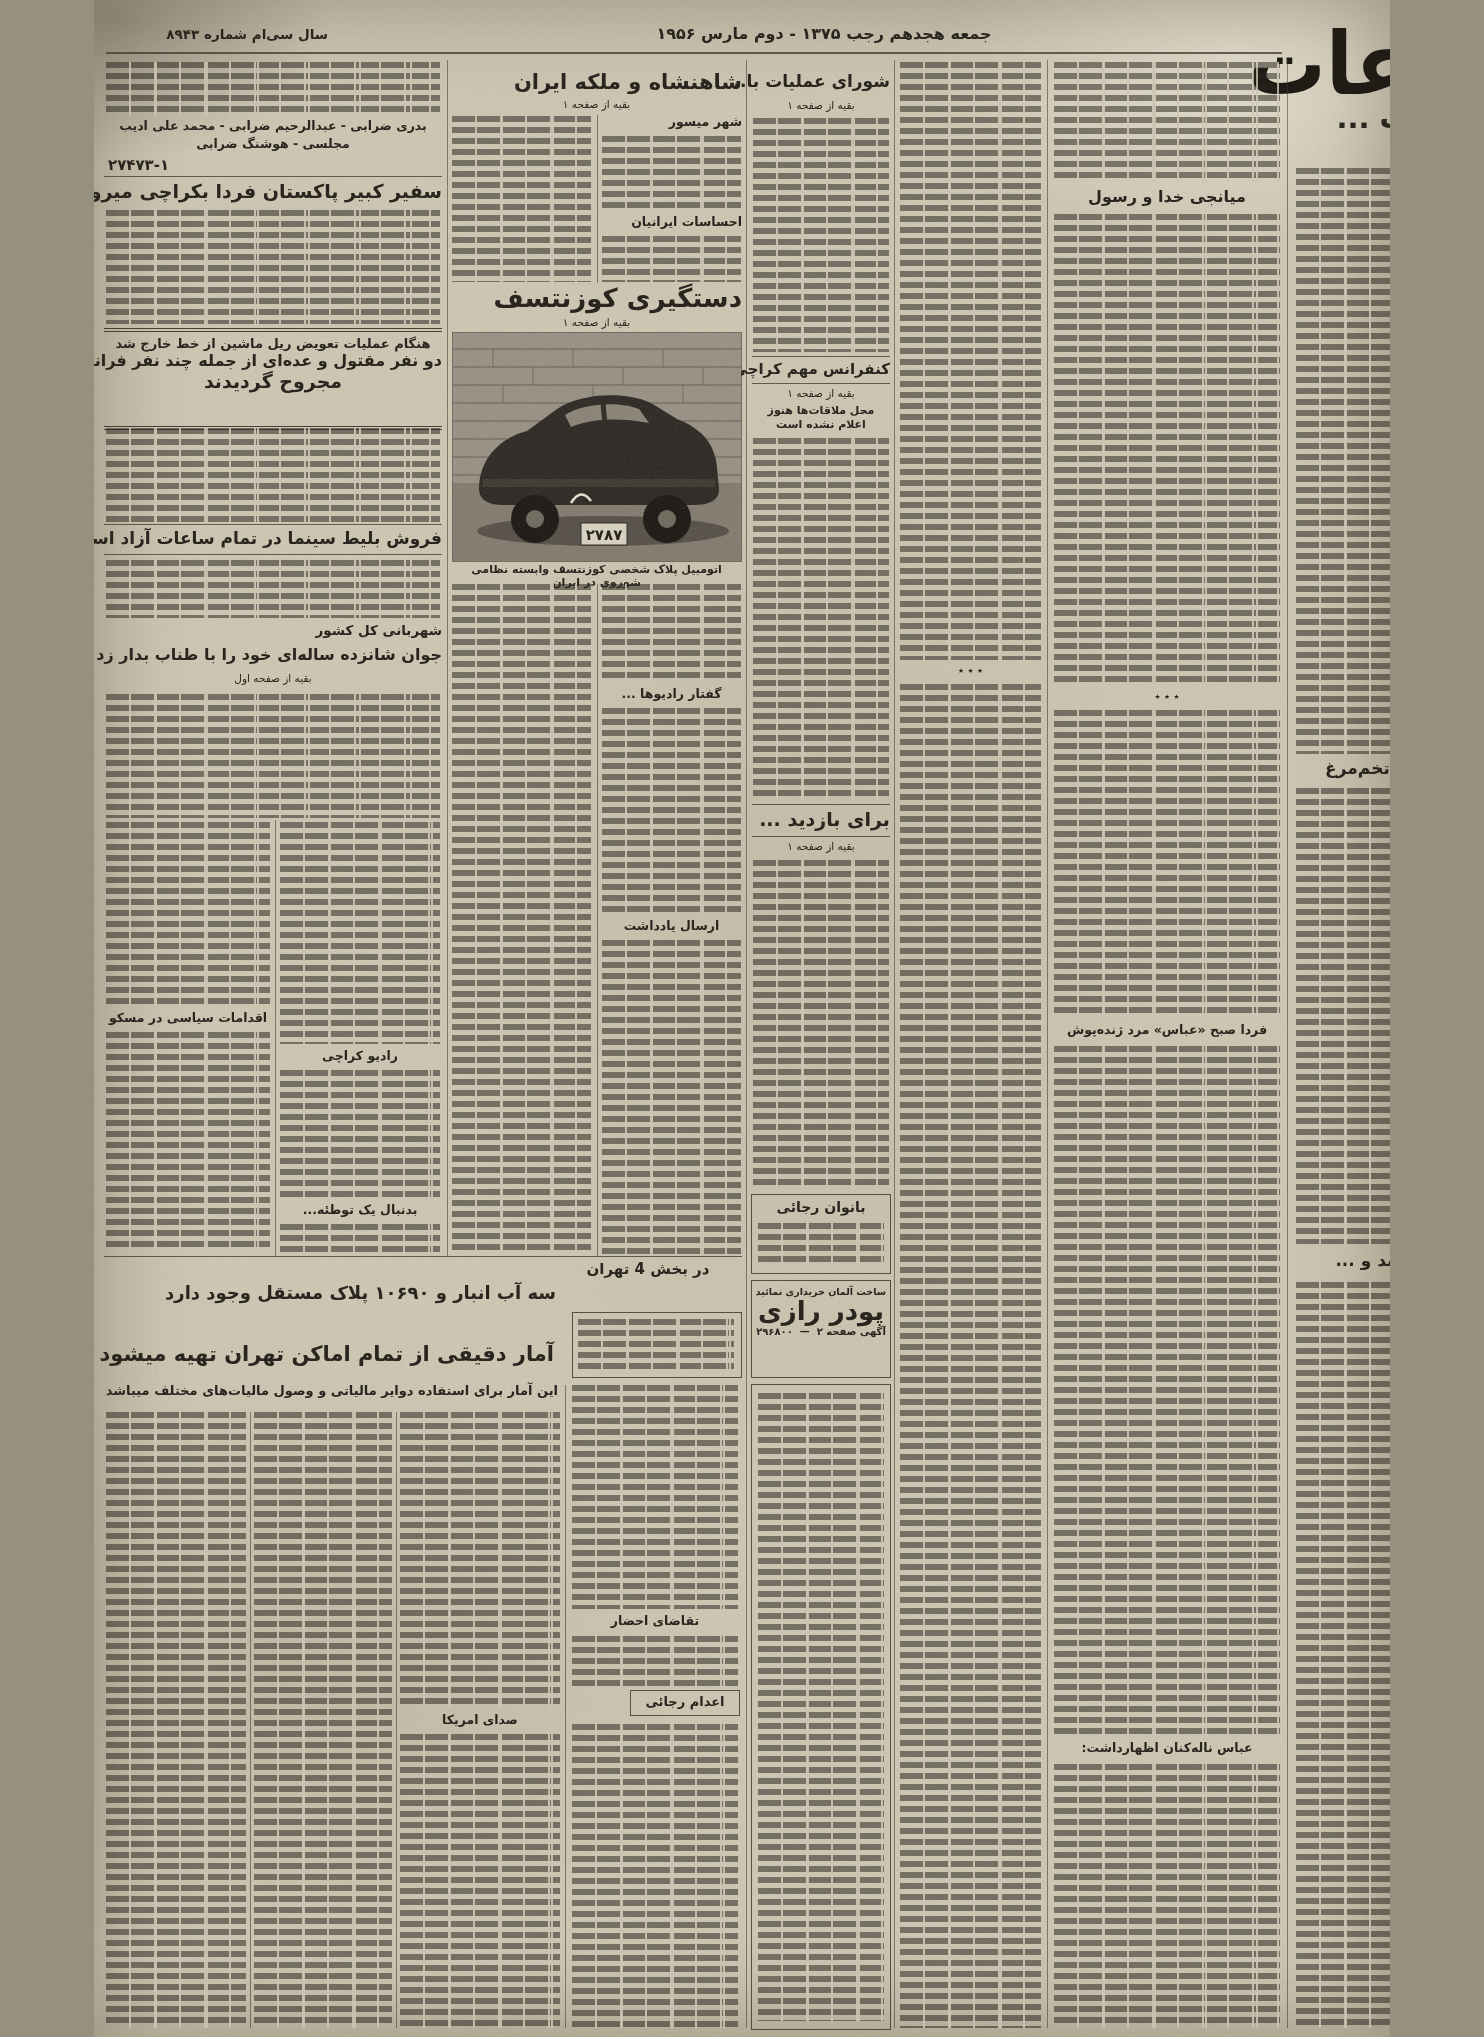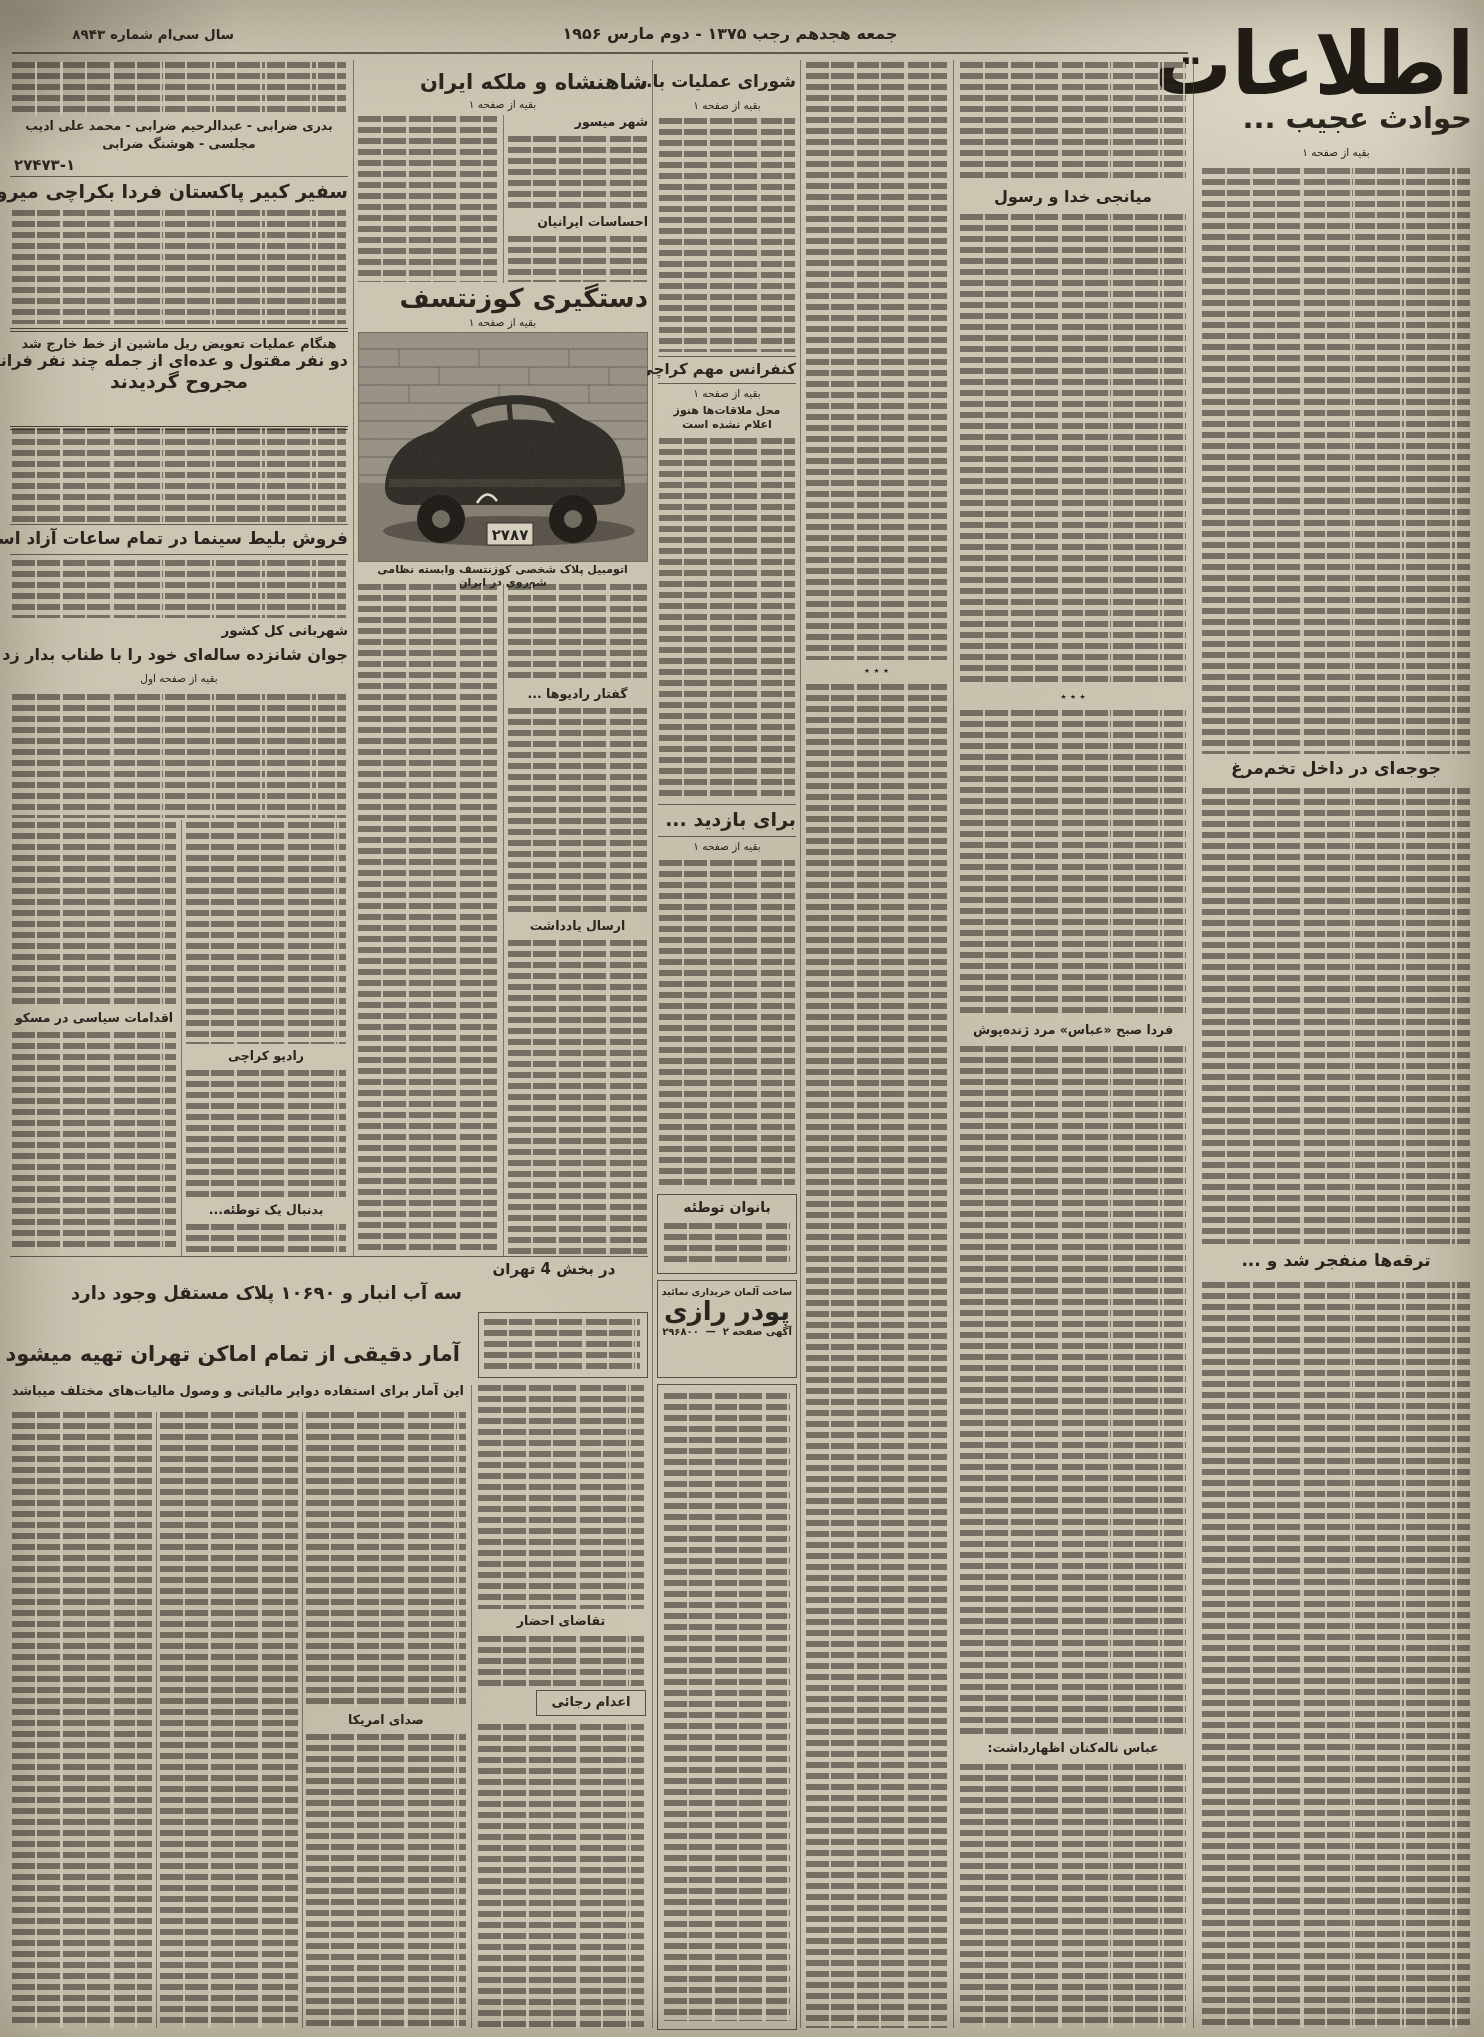--- a/index.html
+++ b/index.html
@@ -1,17 +1,17 @@
 <!DOCTYPE html>
 <html lang="fa" dir="rtl"><head>
 <meta charset="utf-8">
 <style>
   html,body{margin:0;padding:0;background:#96907f;}
   .page{
-    position:relative;width:1484px;height:2037px;margin:0 auto;
+    position:relative;width:1296px;height:2037px;margin:0 auto;
     background-color:#cfc8b5;
     background-image:
       radial-gradient(ellipse 420px 260px at 88% 3%, rgba(255,250,235,.45), transparent 70%),
       radial-gradient(ellipse 300px 200px at 2% 1%, rgba(45,38,26,.30), transparent 70%),
       radial-gradient(ellipse 600px 420px at 15% 82%, rgba(120,105,80,.14), transparent 70%),
       radial-gradient(ellipse 520px 760px at 55% 45%, rgba(125,112,88,.10), transparent 75%);
     box-shadow: inset 0 0 90px rgba(86,75,55,.45);
     font-family:"DejaVu Sans", sans-serif;
     direction:rtl;color:#2a261f;overflow:hidden;
   }
@@ -95,21 +95,21 @@
   <div class="abs" style="left:658px;top:404px;width:138px;font-size:11px;font-weight:bold;text-align:center;line-height:1.3;">محل ملاقات‌ها هنوز اعلام نشده است</div>
   <div class="ft" style="left:659px;top:438px;width:136px;height:362px;"></div>
 
   <div class="hr" style="left:658px;top:804px;width:138px;"></div>
   <div class="hl" style="left:658px;top:809px;width:138px;font-size:19px;">برای بازدید ...</div>
   <div class="hr" style="left:658px;top:836px;width:138px;"></div>
   <div class="cont" style="left:658px;top:840px;width:138px;">بقیه از صفحه ۱</div>
   <div class="ft" style="left:659px;top:860px;width:136px;height:330px;"></div>
 
   <div class="box" style="left:657px;top:1194px;width:138px;height:78px;">
-    <div style="font-size:14px;font-weight:bold;text-align:center;margin-top:4px;">بانوان توطئه</div>
+    <div style="font-size:14px;font-weight:bold;text-align:center;margin-top:4px;">بانوان رجائی</div>
     <div class="ft" style="left:6px;top:28px;width:126px;height:44px;"></div>
   </div>
 
   <div class="box" style="left:657px;top:1280px;width:138px;height:96px;text-align:center;">
     <div style="font-size:9.5px;font-weight:bold;margin-top:5px;">ساخت آلمان خریداری نمائید</div>
     <div style="font-size:26px;font-weight:bold;line-height:1.1;">پودر رازی</div>
     <div style="font-size:10px;font-weight:bold;">
       <span>آگهی صفحه ۲</span>
       &nbsp;—&nbsp;
       <span>۲۹۶۸۰۰</span>

